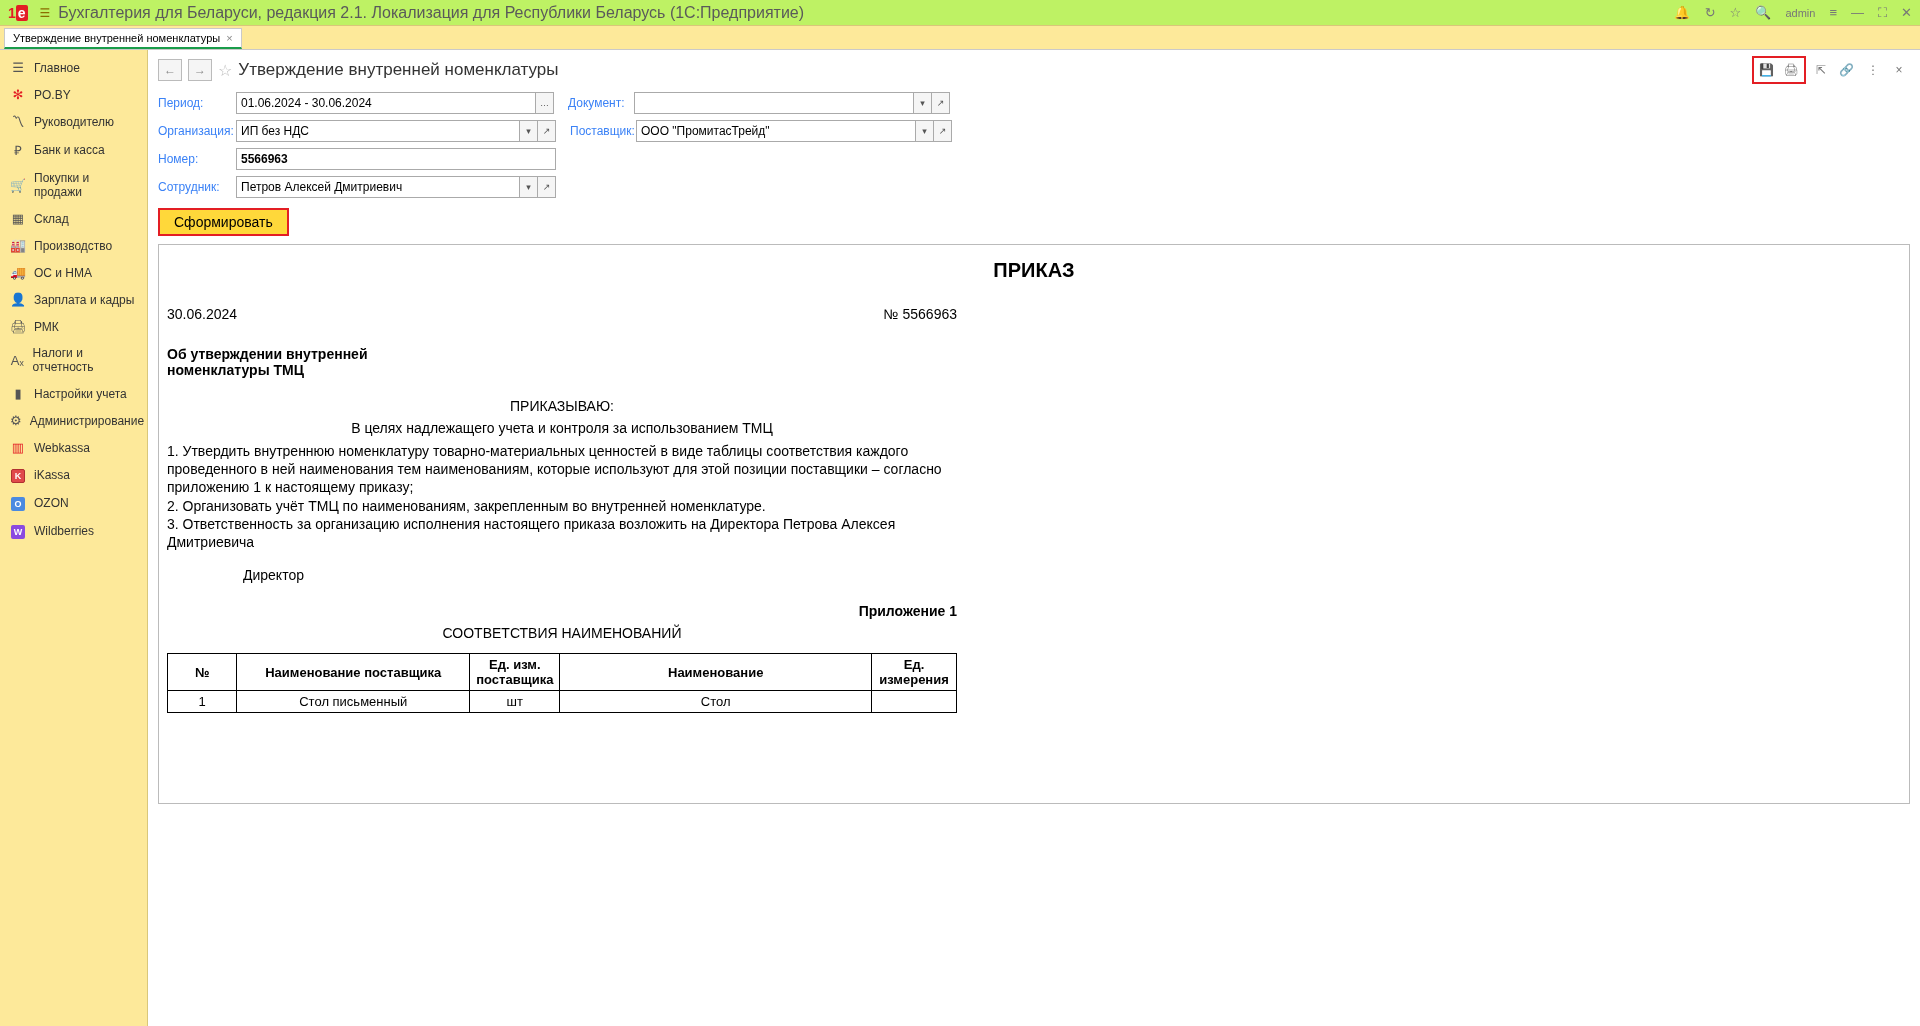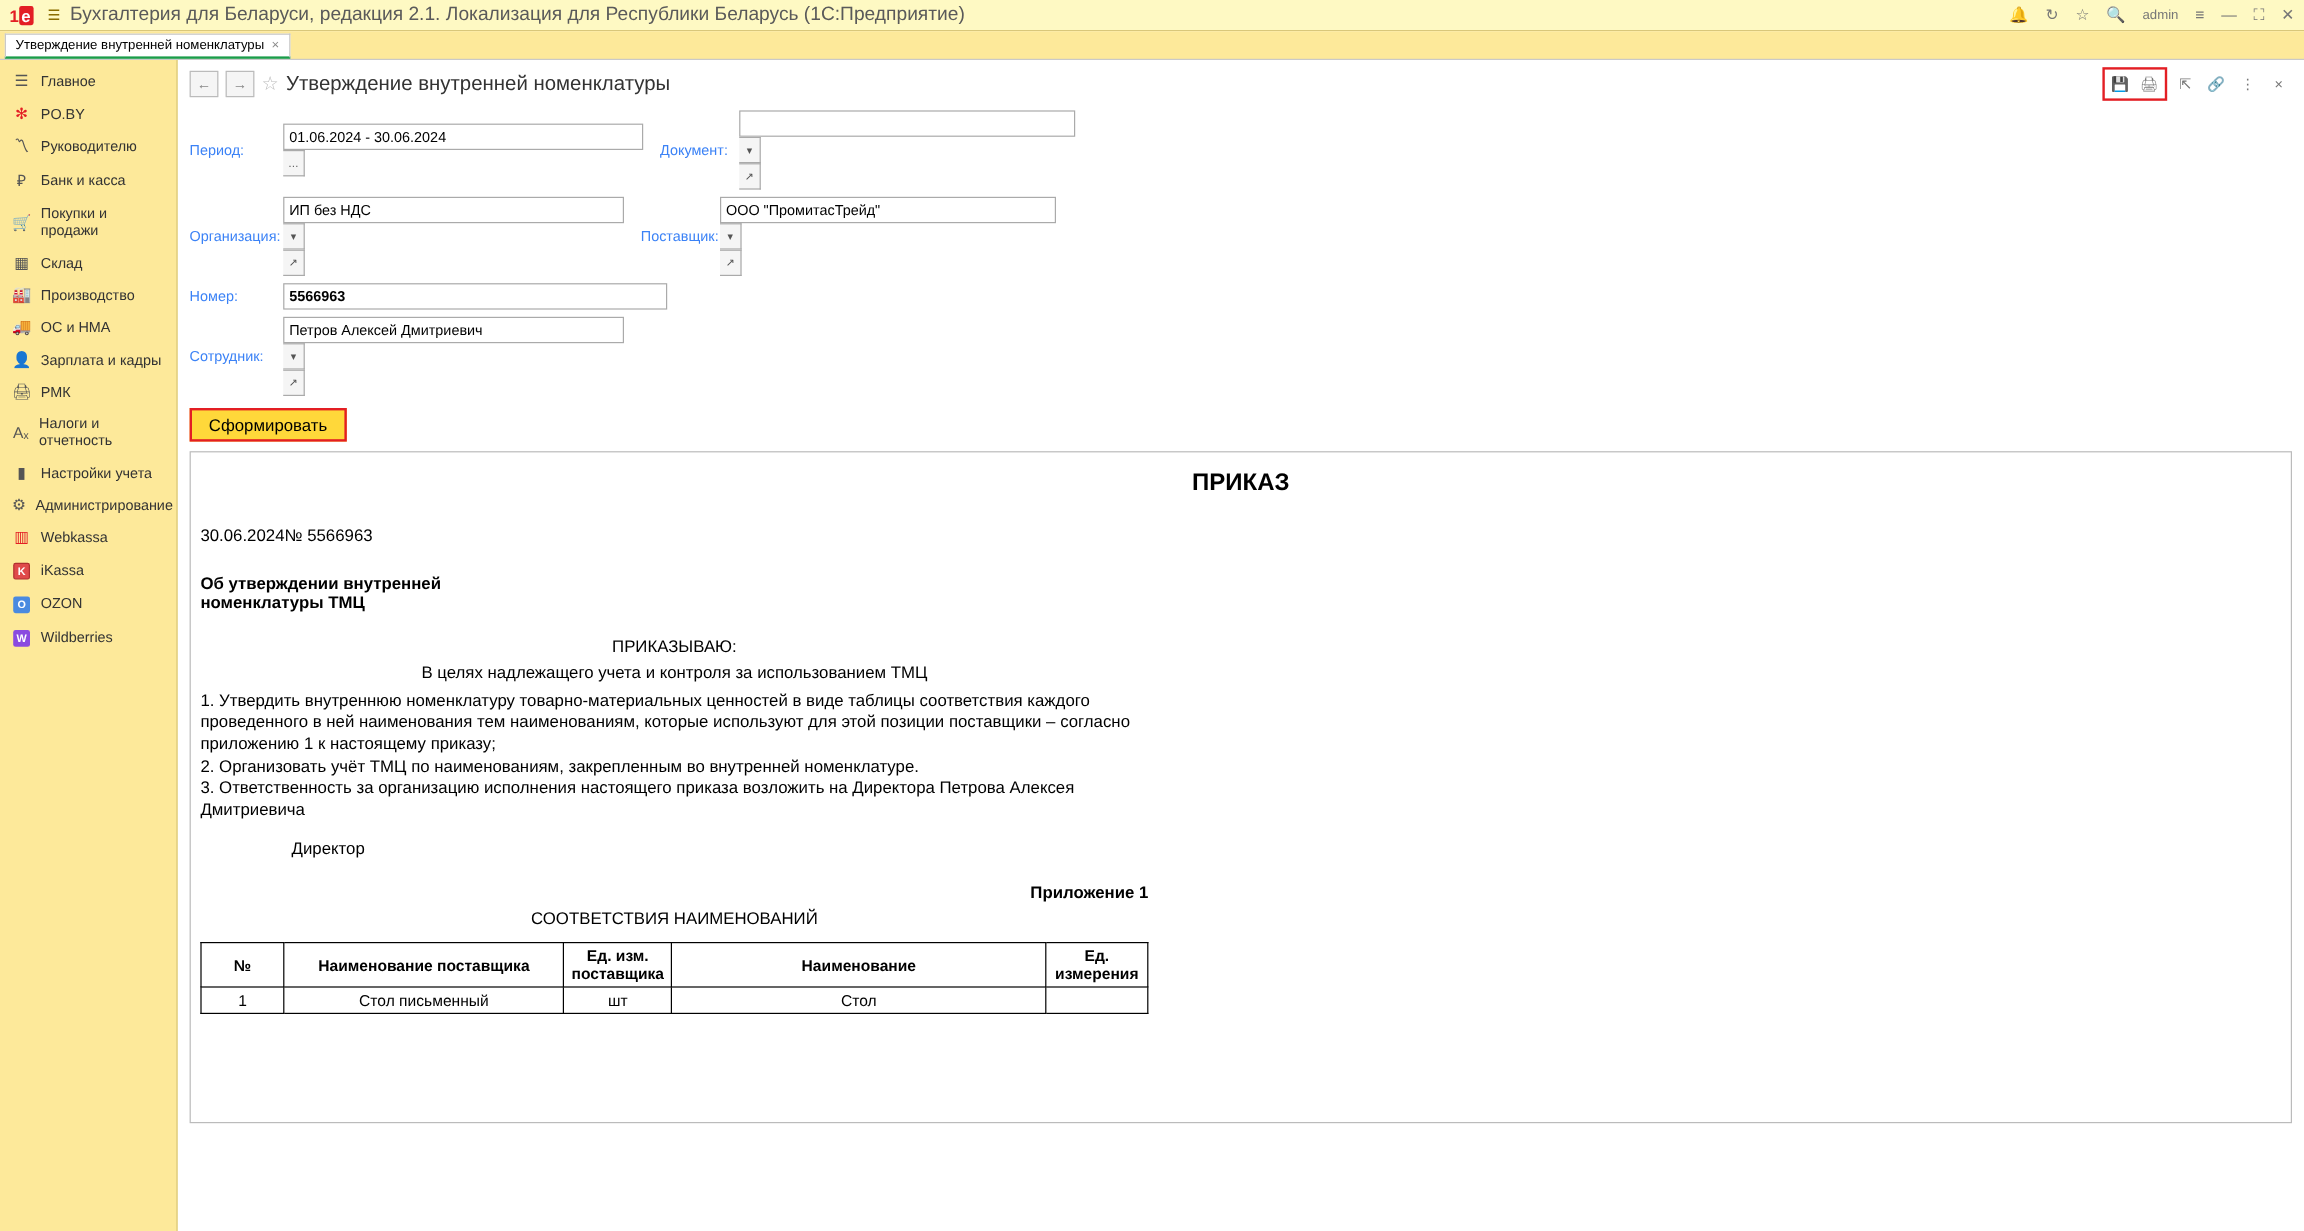--- a/index.html
+++ b/index.html
@@ -1,18 +1,18 @@
 <!DOCTYPE html>
 <html><head>
 <meta charset="utf-8">
 <style>
 * { box-sizing: border-box; margin: 0; padding: 0; }
 body { font-family: Arial, sans-serif; font-size: 12px; background: #fff; overflow: hidden; }
 
-.titlebar { height: 26px; background: #fef9c3; display: flex; align-items: center; padding: 0 8px; border-bottom: 1px solid #d9c77a; }
+.titlebar { height: 26px; background: #bef264; display: flex; align-items: center; padding: 0 8px; border-bottom: 1px solid #d9c77a; }
 .logo { color: #e31e24; font-weight: bold; font-size: 14px; margin-right: 4px; }
 .logo-e { background: #e31e24; color: #fff; padding: 0 2px; border-radius: 2px; }
 .burger { margin: 0 8px; color: #8a6d00; cursor: pointer; }
 .title-text { color: #5a5a5a; font-size: 16px; }
 .title-right { margin-left: auto; display: flex; align-items: center; gap: 14px; }
 .title-icon { color: #777; cursor: pointer; font-size: 13px; }
 .admin-text { color: #777; font-size: 11px; }
 
 .tabbar { height: 24px; background: #fde99a; display: flex; align-items: flex-end; padding-left: 4px; border-bottom: 1px solid #c9c9c9; }
 .tab { background: #fff; border: 1px solid #c9c9c9; border-bottom: 2px solid #1a9c4a; padding: 3px 8px; font-size: 11px; display: flex; align-items: center; gap: 6px; }
@@ -33,29 +33,29 @@
 .header-row { display: flex; align-items: center; gap: 6px; margin-bottom: 8px; }
 .nav-btn { width: 24px; height: 22px; border: 1px solid #bbb; background: #f5f5f5; display: flex; align-items: center; justify-content: center; cursor: pointer; color: #888; }
 .star { color: #bbb; font-size: 16px; cursor: pointer; }
 .page-title { font-size: 17px; color: #333; }
 .header-actions { margin-left: auto; display: flex; gap: 4px; align-items: center; }
 .action-btn { width: 22px; height: 20px; border: 1px solid transparent; display: flex; align-items: center; justify-content: center; cursor: pointer; color: #777; font-size: 12px; }
 .action-highlight { border: 2px solid #e31e24; padding: 2px; display: flex; gap: 2px; }
 
 .form-row { display: flex; align-items: center; margin-bottom: 6px; gap: 6px; }
 .form-label { width: 72px; font-size: 12px; color: #3b82f6; }
-.input-wrap { display: flex; flex-direction: column; }
+.input-wrap { display: flex; }
 .form-input { height: 22px; border: 1px solid #aaa; padding: 0 4px; font-size: 12px; background: #fff; }
 .input-btn { width: 18px; height: 22px; border: 1px solid #aaa; border-left: none; background: #f5f5f5; display: flex; align-items: center; justify-content: center; font-size: 9px; cursor: pointer; color: #555; }
 
 .generate-btn { background: #ffd83a; border: 2px solid #e31e24; padding: 4px 14px; font-size: 14px; cursor: pointer; margin: 4px 0 8px 0; }
 
 .report { border: 1px solid #bbb; padding: 14px 8px; font-size: 14px; color: #000; min-height: 560px; }
 .report-title { text-align: center; font-size: 20px; font-weight: bold; margin-bottom: 24px; }
-.report-meta { display: flex; max-width: 790px; margin-bottom: 24px; }
+.report-meta { display: flex; justify-content: space-between; max-width: 790px; margin-bottom: 24px; }
 .report-subject { font-weight: bold; max-width: 220px; margin-bottom: 20px; }
 .report-intro { text-align: center; max-width: 790px; margin-bottom: 6px; }
 .report-body { max-width: 790px; margin-bottom: 16px; line-height: 1.3; }
 .report-director { margin-left: 76px; margin-bottom: 20px; }
 .report-attach { text-align: right; max-width: 790px; font-weight: bold; margin-bottom: 6px; }
 .report-attach-title { text-align: center; max-width: 790px; margin-bottom: 12px; }
 
 .data-table { border-collapse: collapse; width: 790px; }
 .data-table th, .data-table td { border: 1px solid #000; padding: 3px 6px; font-size: 13px; text-align: center; }
 .data-table th { font-weight: bold; }

